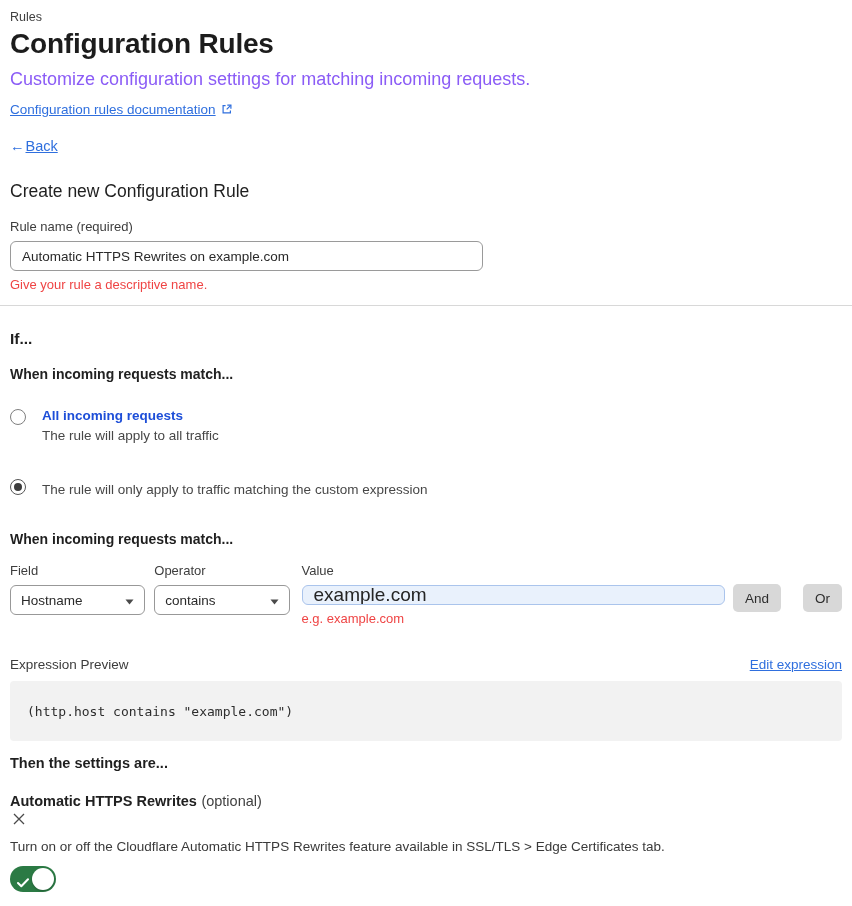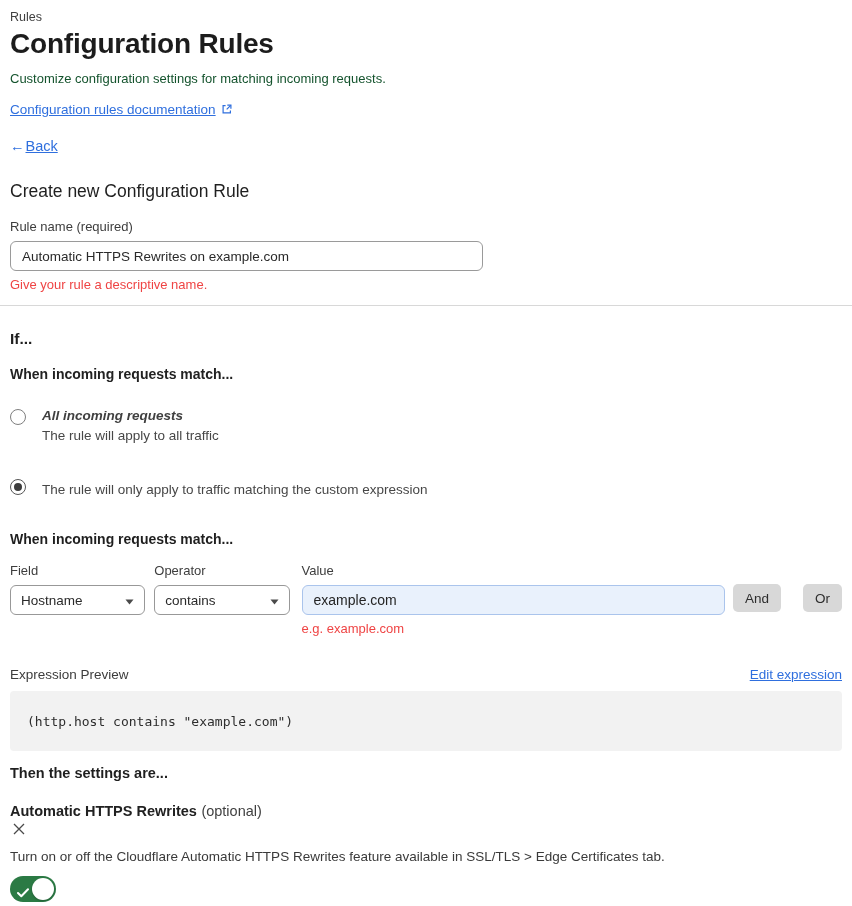--- a/index.html
+++ b/index.html
@@ -8,21 +8,21 @@
     width: 852px; height: 906px;
     background: #ffffff;
     color: #1f1f1f;
     font-family: "Liberation Sans", sans-serif;
     overflow: hidden;
   }
   .page { padding: 10px 10px 0 10px; width: 852px; }
 
   .breadcrumb { font-size: 12.5px; color: #404040; }
   h1.page-title { font-size: 28px; font-weight: 700; margin: 3px 0 0; line-height: 34px; letter-spacing: -0.2px; color: #1c1c1c; }
-  .subtitle { font-size: 13px; color: #14532d; margin: 9px 0 12px; line-height: 18px; }
+  .subtitle { font-size: 18px; color: #8b5cf6; margin: 9px 0 12px; line-height: 18px; }
 
   a.link { color: #2f6fde; text-decoration: underline; cursor: pointer; }
   .doc-row { margin-top: 14px; font-size: 13.5px; display: flex; align-items: center; gap: 5px; }
   .ext-icon { display: inline-flex; margin-top: -2px; }
 
   .back-row { margin-top: 21px; font-size: 14.5px; display: inline-flex; align-items: center; }
   .back-arrow { color: #2f6fde; text-decoration: none; margin-right: 1px; }
 
   h2.create-heading { font-size: 17.5px; font-weight: 400; margin: 26px 0 0; line-height: 21px; }
 
@@ -47,39 +47,39 @@
   .radio-option.first { margin-top: 26px; }
   .radio-option.second { margin-top: 34px; }
   .radio {
     width: 16px; height: 16px; border-radius: 50%;
     border: 1px solid #7f7f7f; background: #fff;
     margin: 1px 16px 0 0; flex: 0 0 auto;
     display: inline-flex; align-items: center; justify-content: center;
   }
   .radio.checked { border-color: #565656; }
   .radio.checked::after { content: ""; width: 8px; height: 8px; border-radius: 50%; background: #3c3c3c; }
-  .radio-label { font-size: 13.5px; font-weight: 700; color: #404040; line-height: 16px; font-style: italic; }
+  .radio-label { font-size: 13.5px; font-weight: 700; color: #1d4ed8; line-height: 16px; }
   .radio-desc { font-size: 13.5px; color: #474747; margin-top: 4px; line-height: 16px; }
 
   .builder-heading { font-size: 14px; font-weight: 700; margin: 33px 0 0; }
   .builder-row { display: flex; align-items: flex-start; margin-top: 16px; }
   .b-col { display: flex; flex-direction: column; }
   .b-col .field-label { margin-bottom: 7px; }
   .field-col { width: 138px; margin-right: 9px; }
   .op-col { width: 138px; margin-right: 12px; }
   .value-col { width: 432px; }
   .select {
     height: 30px; border: 1px solid #989898; border-radius: 6px; background: #fff;
     display: flex; align-items: center; justify-content: space-between;
     padding: 0 10px; font-size: 13.5px; color: #2a2a2a; cursor: pointer;
   }
   .value-input {
-    height: 30px; width: 100%;
+    height: 20px; width: 100%;
     background: #e9f1fc; border: 1px solid #aac4ec; border-radius: 6px;
-    padding: 0 11px; font-size: 14px; color: #252525;
+    padding: 0 11px; font-size: 19px; color: #252525;
     font-family: "Liberation Sans", sans-serif;
   }
   .btn-wrap { padding-top: 21px; display: flex; }
   .gray-btn {
     height: 28px; padding: 0 12px; margin-left: 8px;
     background: #d8d8d8; border: none; border-radius: 5px;
     font-size: 13.5px; color: #2e2e2e; cursor: pointer;
     font-family: "Liberation Sans", sans-serif;
   }
   .gray-btn.or { margin-left: 22px; }

